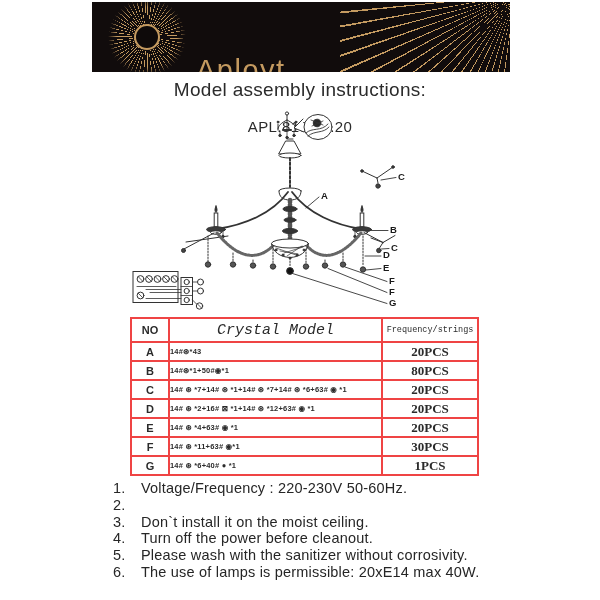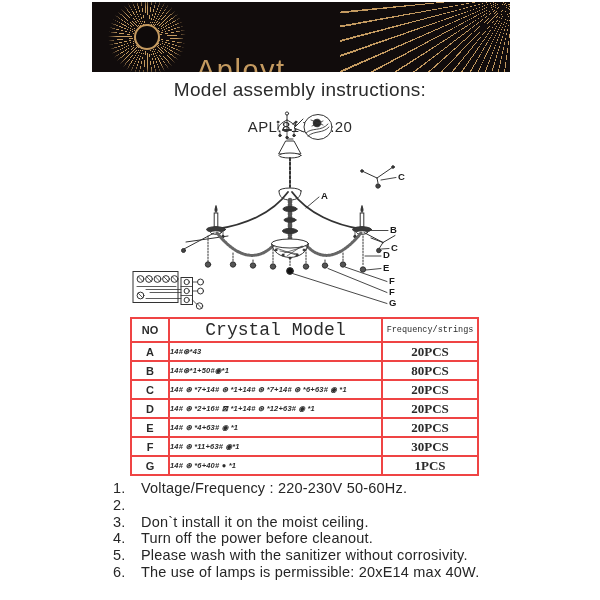--- a/index.html
+++ b/index.html
@@ -35,25 +35,25 @@
           table-layout:fixed;width:341px;}
   table.parts td,table.parts th{border:2px solid #ef4444;padding:0;overflow:hidden;
           white-space:nowrap;}
   table.parts{border:2px solid #1f1f1f;}
   th.h-no, td.c-no{width:36px;text-align:center;}
   th.h-model,td.c-model{width:211px;}
   th.h-qty, td.c-qty{width:94px;text-align:center;}
   tr.hdr{height:24px;}
   tr.row{height:19px;}
   th.h-no{font-size:11px;font-weight:bold;}
-  th.h-model{font-family:"Liberation Mono",monospace;font-size:18px;font-weight:normal;
-          white-space:pre;}
+  th.h-model{font-family:"Liberation Mono",monospace;font-size:15px;font-weight:normal;
+          white-space:pre;font-style:italic;}
   th.h-qty{font-family:"Liberation Mono",monospace;font-size:8.5px;font-weight:normal;}
   td.c-no{font-size:11px;font-weight:bold;}
-  td.c-model{font-size:7.5px;font-weight:bold;padding-left:8px;letter-spacing:.2px;font-style:italic;}
+  td.c-model{font-size:7.5px;font-weight:bold;padding-left:8px;letter-spacing:.2px;}
   td.c-qty{font-family:"Liberation Serif",serif;font-size:13px;font-weight:bold;}
 
   
   .instructions{position:absolute;left:113px;top:480px;width:480px;}
   .ins-item{display:flex;font-size:14.5px;line-height:16.8px;font-weight:500;
           letter-spacing:.2px;color:#262626;}
   .ins-num{width:28px;flex:none;}
 </style>
 </head>
 <body>

